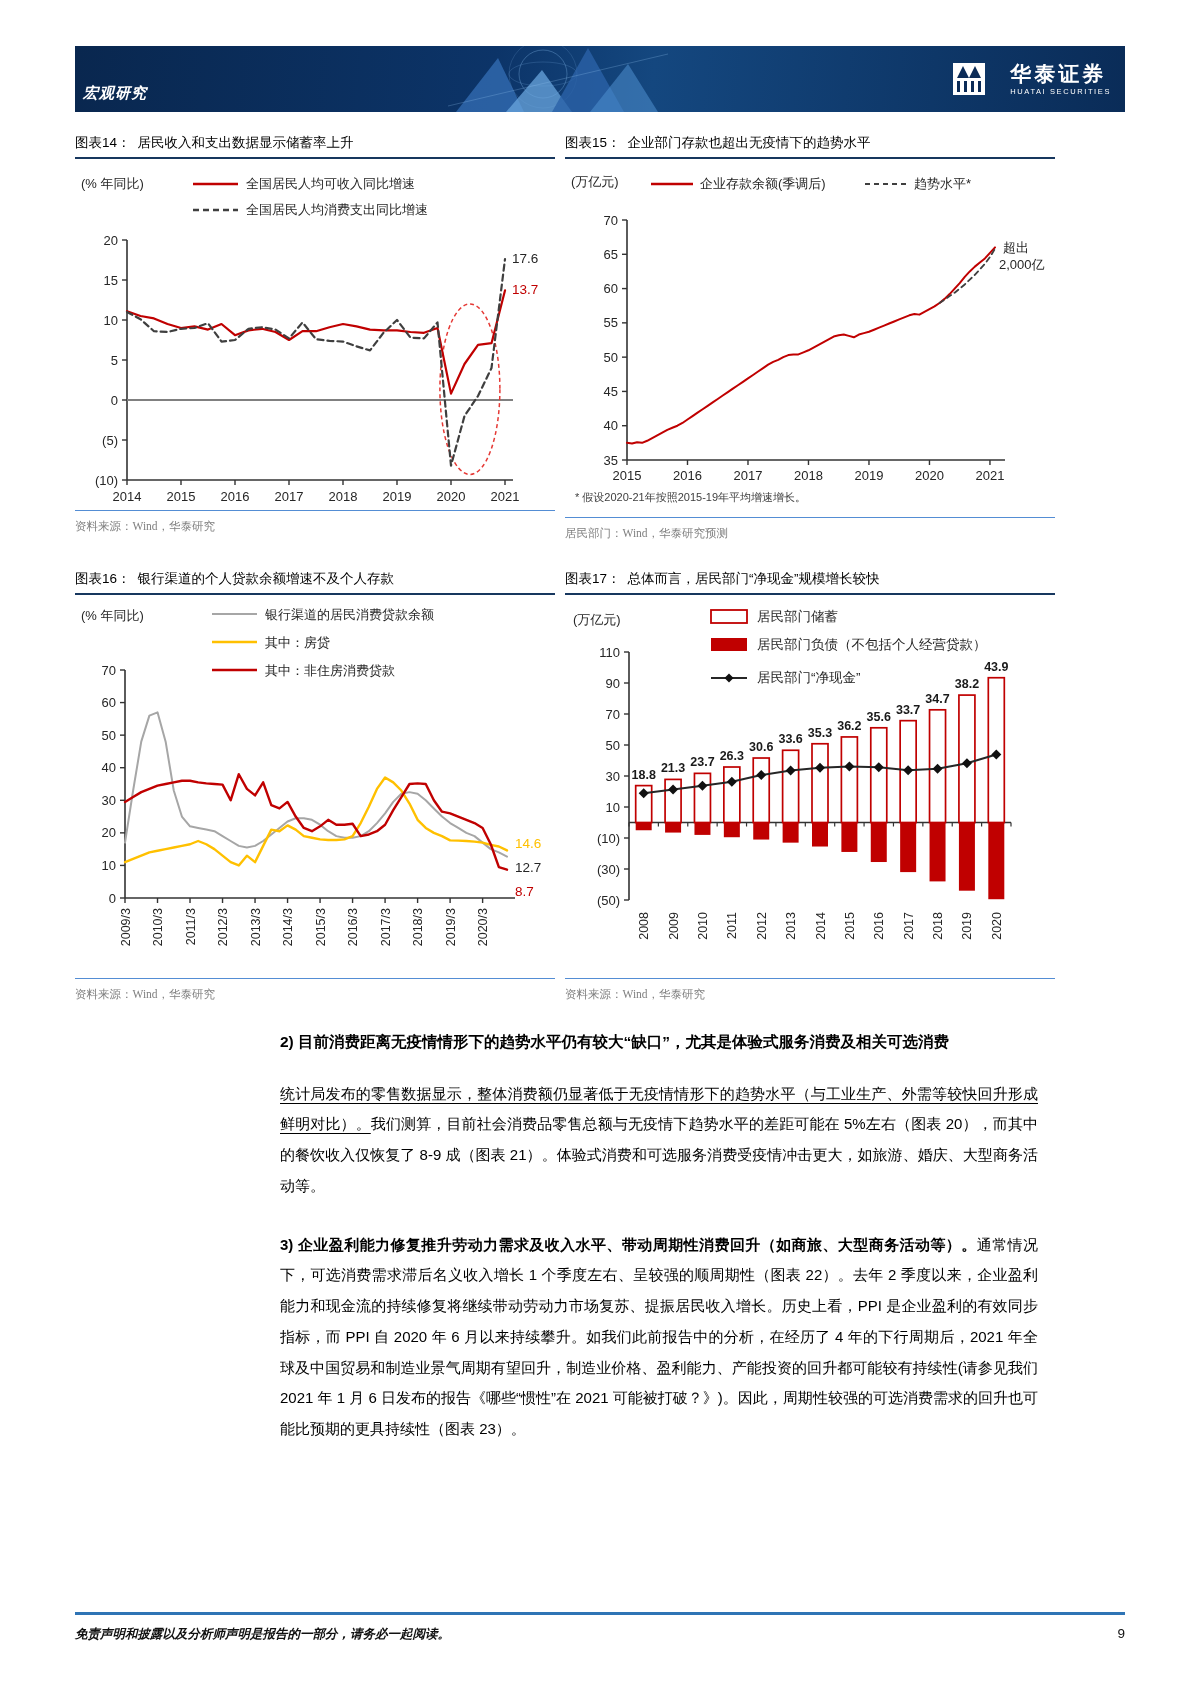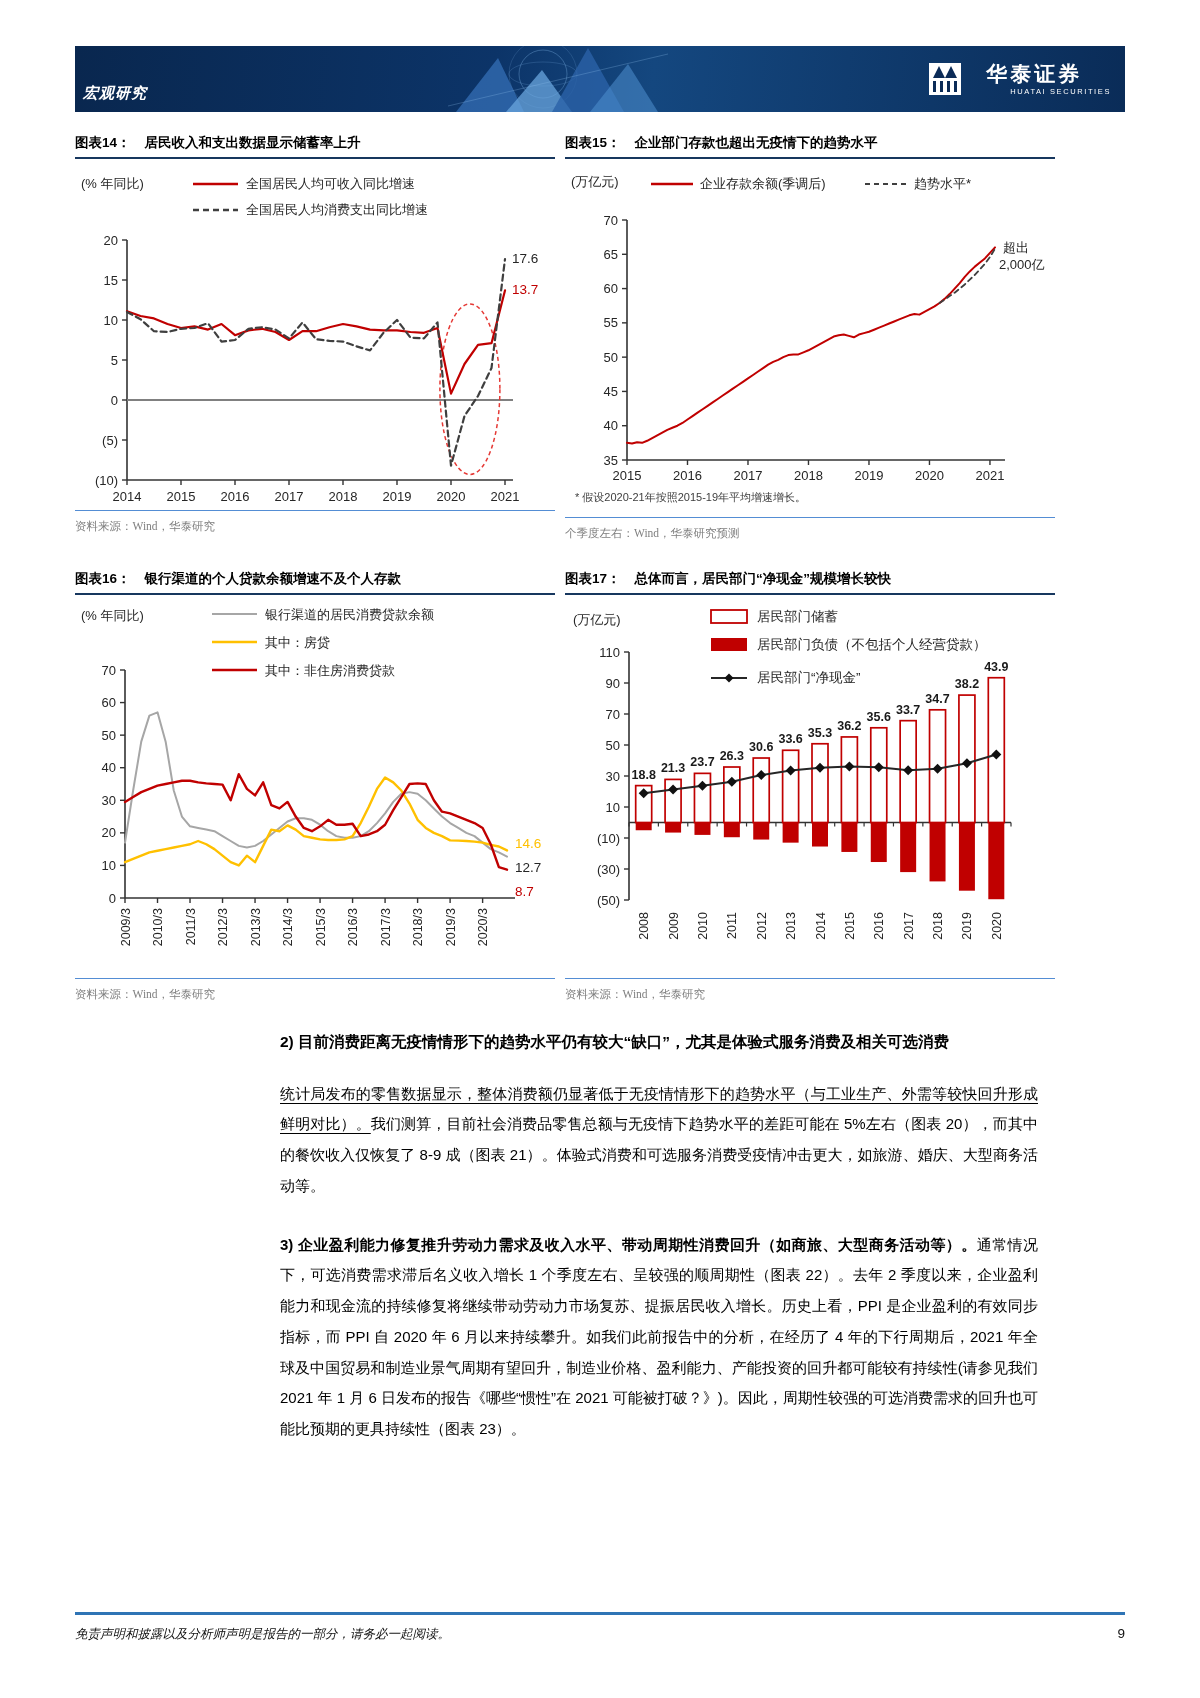--- a/index.html
+++ b/index.html
@@ -5,39 +5,39 @@
   html,body{margin:0;padding:0;background:#ffffff;}
   body{font-family:"Liberation Sans",sans-serif;color:#000;}
   .page{position:relative;width:1200px;height:1698px;background:#fff;overflow:hidden;}
   .inner{padding:0 75px;}
   
   .band{position:relative;margin-top:46px;height:66px;background:linear-gradient(95deg,#09274f 0%,#0c3468 40%,#14477f 55%,#0a2c58 100%);overflow:hidden;}
   .band-art{position:absolute;left:46%;top:0;transform:translateX(-50%);}
   .cat{position:absolute;left:8px;bottom:9px;color:#fff;font-weight:bold;font-style:italic;font-size:15px;font-family:"Liberation Serif",serif;letter-spacing:1px;}
   .logo{position:absolute;right:14px;top:50%;transform:translateY(-50%);display:flex;align-items:center;gap:23px;color:#fff;}
   .logo-cn{font-size:21px;font-weight:bold;letter-spacing:3px;line-height:1.1;}
-  .logo-en{font-size:7.5px;letter-spacing:1.6px;margin-top:2px;margin-left:24px;}
+  .logo-en{font-size:7.5px;letter-spacing:1.6px;margin-top:2px;}
   
   .figs{display:grid;grid-template-columns:480px 490px;column-gap:10px;row-gap:24px;margin-top:17px;}
-  .fig-head{display:flex;gap:14px;align-items:baseline;font-size:13.5px;font-weight:bold;padding:5px 0 5px 0;border-bottom:2px solid #17375e;}
+  .fig-head{display:flex;gap:7px;align-items:baseline;font-size:13.5px;font-weight:normal;padding:5px 0 5px 0;border-bottom:2px solid #17375e;}
   .fig-chart{padding-top:5px;}
   .fig-note{font-size:11px;color:#404040;font-family:Liberation Sans, sans-serif;margin:0 0 12px 10px;}
   .fig-srcwrap{border-top:1.5px solid #548dd4;padding-top:5px;margin-top:2px;}
   .fig-src{color:#7f7f7f;font-size:11.5px;font-family:"Liberation Serif",serif;}
   svg text{font-family:"Liberation Sans",sans-serif;}
   
   .text-col{margin-left:205px;width:758px;margin-top:26px;}
   .h{font-size:15.5px;font-weight:bold;line-height:1.85;margin:0 0 22px 0;text-align:justify;}
   .text-col p{font-size:15px;line-height:2.05;text-align:justify;margin:0 0 28px 0;}
   .h-inline{font-weight:bold;}
   .ul{text-decoration:underline;text-underline-offset:4px;text-decoration-thickness:1.3px;}
   
   .footer-rule{position:absolute;top:1612px;left:75px;width:1050px;height:3px;background:#2e74b5;}
   .footer{position:absolute;top:1626px;left:75px;width:1050px;display:flex;justify-content:space-between;align-items:baseline;}
-  .disclaimer{font-family:"Liberation Serif",serif;font-style:italic;font-size:12.5px;color:#111;}
+  .disclaimer{font-family:"Liberation Serif",serif;font-style:italic;font-size:12.5px;color:#111;font-weight:bold;}
   .pagenum{font-size:13.5px;color:#111;}
 </style>
 </head>
 <body>
 
 <div class="page">
   <div class="inner">
 
     <div class="band">
       <svg class="band-art" width="460" height="66" viewBox="0 0 460 66">
@@ -164,21 +164,21 @@
               <polyline points="374.54794520547944,138.9714285714286 379.5890410958904,135.54285714285714 384.63013698630135,132.11428571428573 389.67123287671234,128.6857142857143 394.71232876712327,124.57142857142857 399.75342465753425,120.45714285714284 404.7945205479452,115.65714285714287 409.83561643835617,110.85714285714286 414.8767123287671,105.3714285714286 419.9178082191781,99.88571428571427 424.958904109589,93.02857142857147 430,84.80000000000001" fill="none" stroke="#3f3f3f" stroke-width="1.8" stroke-linejoin="round" stroke-linecap="round" stroke-dasharray="5 4"></polyline>
               <text x="438" y="88" font-size="13" fill="#262626" text-anchor="start" font-weight="normal">超出</text>
               <text x="434" y="105" font-size="13" fill="#262626" text-anchor="start" font-weight="normal">2,000亿</text>
               <text x="6" y="22" font-size="13" fill="#262626" text-anchor="start" font-weight="normal">(万亿元)</text>
               <line x1="86" y1="20" x2="128" y2="20" stroke="#c00000" stroke-width="2.4"></line>
               <text x="135" y="24" font-size="13" fill="#262626" text-anchor="start" font-weight="normal">企业存款余额(季调后)</text>
               <line x1="300" y1="20" x2="342" y2="20" stroke="#3f3f3f" stroke-width="2.2" stroke-dasharray="5 4"></line>
               <text x="349" y="24" font-size="13" fill="#262626" text-anchor="start" font-weight="normal">趋势水平*</text>
             </svg></div>
         <div class="fig-note">* 假设2020-21年按照2015-19年平均增速增长。</div>
-        <div class="fig-srcwrap"><span class="fig-src">个季度左右：Wind，华泰研究预测</span></div>
+        <div class="fig-srcwrap"><span class="fig-src">居民部门：Wind，华泰研究预测</span></div>
       </div>
 
       <div class="fig">
         <div class="fig-head">
           <span class="fig-label">图表16：</span>
           <span class="fig-title">银行渠道的个人贷款余额增速不及个人存款</span>
         </div>
         <div class="fig-chart" id="chart16"><svg viewBox="0 0 480 372" width="480" height="372">
               <line x1="50" y1="70" x2="50" y2="298" stroke="#333" stroke-width="1.6"></line>
               <line x1="45" y1="70" x2="50" y2="70" stroke="#333" stroke-width="1.4"></line>

